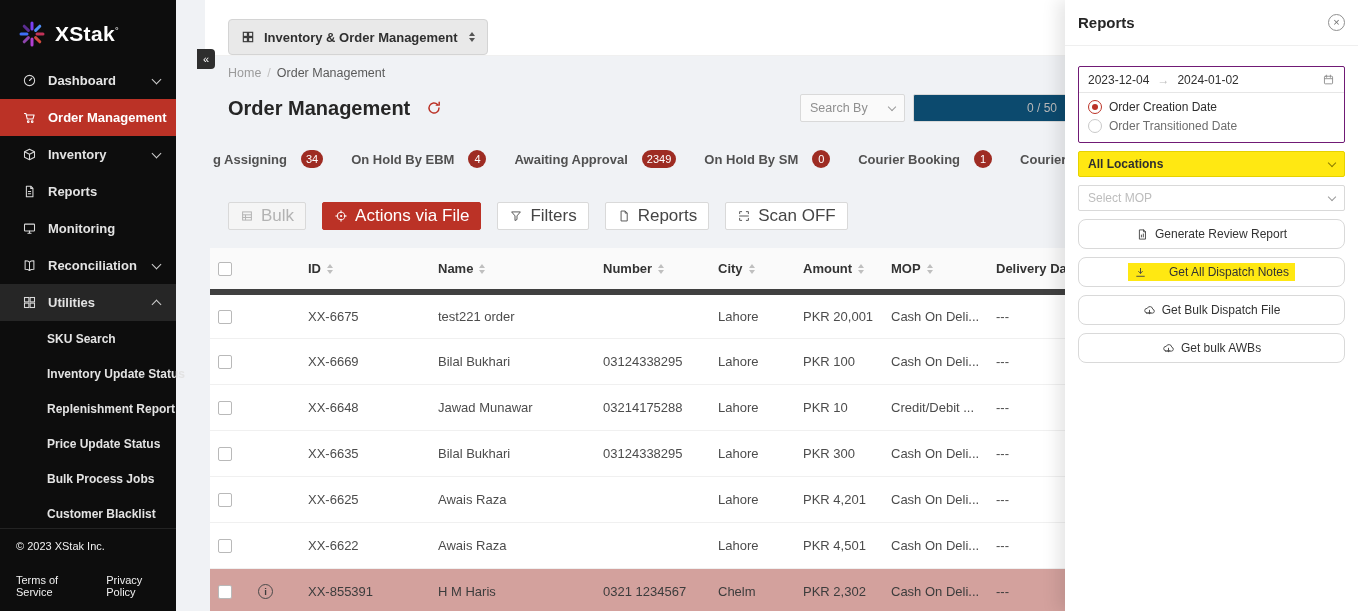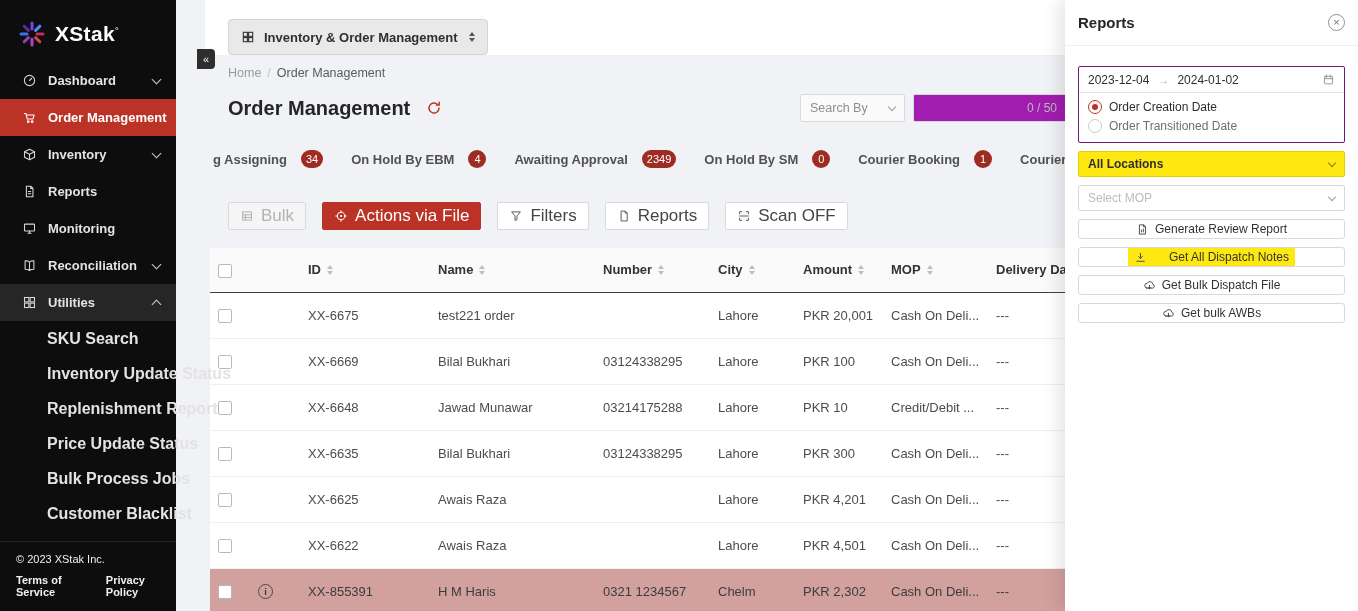--- a/index.html
+++ b/index.html
@@ -13,23 +13,23 @@
 .logo-text{font-size:21px;font-weight:700;color:#fff;letter-spacing:.3px}
 .logo-text sup{font-size:9px;color:#cfcfcf}
 .mi{display:flex;align-items:center;gap:11px;height:37px;padding:0 16px 0 22px;font-size:13px;font-weight:600;color:#e3e3e3;cursor:pointer;white-space:nowrap}
 .mi svg{flex:none;color:#d9d9d9}
 .mi .grow{flex:1}
 .mi.active{background:#bb3226;color:#fff}
 .mi.active svg{color:#fff}
 .mi.open{background:#262626}
 .caret{width:7px;height:7px;border-right:1.5px solid #cfcfcf;border-bottom:1.5px solid #cfcfcf;transform:rotate(45deg);margin-top:-3px;flex:none}
 .caret.up{transform:rotate(-135deg);margin-top:4px}
-.sub .mi{height:35px;padding-left:47px;font-size:16px;font-weight:700}
+.sub .mi{height:35px;padding-left:47px;font-size:12px;font-weight:700}
 .side-footer{position:absolute;bottom:0;left:0;width:100%;padding:11px 16px 13px;font-size:11px;color:#f0f0f0;border-top:1px solid #232323;background:#0d0d0d}
-.side-links{display:flex;gap:26px;margin-top:9px;font-weight:700}
+.side-links{display:flex;gap:26px;margin-top:22px;font-weight:400}
 .side-links span{cursor:pointer}
 .collapse{position:absolute;left:197px;top:49px;width:18px;height:20px;background:#2e2e2e;color:#fff;border-radius:0 4px 4px 0;display:flex;align-items:center;justify-content:center;font-size:11px;z-index:7;cursor:pointer}
 
 
 .main{position:absolute;left:205px;top:0;right:0;height:100%;background:#f0f2f5}
 .topbar{height:56px;background:#fff;display:flex;align-items:flex-end;padding-left:23px;border-bottom:1px solid #f0f0f0}
 .app-btn{display:inline-flex;align-items:center;gap:9px;height:36px;padding:0 12px;background:#e9e9e9;border:1px solid #d4d4d4;border-radius:4px;font-size:13px;font-weight:600;color:#2f2f2f;cursor:pointer}
 .app-btn svg{color:#3c3c3c}
 .duo{display:inline-flex;flex-direction:column;gap:2px;margin-left:2px}
 .duo i{display:block;width:0;height:0;border-left:3.5px solid transparent;border-right:3.5px solid transparent}
@@ -38,42 +38,42 @@
 .breadcrumb{margin:10px 0 0 23px;font-size:12.5px;color:#9b9b9b;height:18px}
 .breadcrumb .sep{margin:0 6px;color:#c2c2c2}
 .breadcrumb .cur{color:#5a5a5a}
 .breadcrumb .lnk{cursor:pointer}
 .title-row{position:relative;margin-top:8px;height:32px;padding-left:23px;display:flex;align-items:center;gap:16px}
 .page-title{font-size:20px;font-weight:700;color:#262626}
 .refresh{cursor:pointer}
 .controls{position:absolute;left:595px;top:2px;display:flex;gap:8px}
 .sel{display:flex;align-items:center;justify-content:space-between;height:28px;border:1px solid #d9d9d9;border-radius:2px;background:#fafafa;padding:0 9px;font-size:12.5px;color:#8f8f8f;width:105px;cursor:pointer}
 .sel-caret{width:6px;height:6px;border-right:1.4px solid #9a9a9a;border-bottom:1.4px solid #9a9a9a;transform:rotate(45deg);margin-top:-2px;flex:none}
-.search-count{width:155px;height:28px;background:#a21caf;border:1px solid #d9d9d9;border-radius:2px;display:flex;align-items:center;justify-content:flex-end;padding:0 10px;font-size:12px;color:#b9b9b9;cursor:text}
+.search-count{width:155px;height:28px;background:#0c4a6e;border:1px solid #d9d9d9;border-radius:2px;display:flex;align-items:center;justify-content:flex-end;padding:0 10px;font-size:12px;color:#b9b9b9;cursor:text}
 
 
 .tabs{display:flex;gap:28px;margin:26px 0 0 8px;height:34px;align-items:flex-start}
 .tab{position:relative;display:inline-flex;align-items:center;gap:14px;font-size:13px;font-weight:600;color:#515151;padding-bottom:13px;cursor:pointer;white-space:nowrap}
 .tab.active{color:#bb3226}
 .tab.active::after{content:"";position:absolute;left:0;bottom:0;height:2px;width:100%;background:#bb3226}
 .badge{min-width:18px;height:18px;border-radius:9px;background:#9e2c23;color:#fff;font-size:11px;font-weight:400;line-height:18px;text-align:center;padding:0 5px}
 
 
 .toolbar{display:flex;gap:16px;margin:18px 0 0 23px}
 .btn{display:inline-flex;align-items:center;gap:7px;height:28px;padding:0 11px;background:#fff;border:1px solid #d9d9d9;border-radius:2px;font-size:17px;color:#454545;cursor:pointer;white-space:nowrap}
 .btn svg{color:#5a5a5a}
 .btn.disabled{background:#f5f5f5;color:#b3b3b3;cursor:default}
 .btn.disabled svg{color:#b3b3b3}
 .btn.primary{background:#bb3226;border-color:#bb3226;color:#fff}
 .btn.primary svg{color:#fff}
 
 
 .table-card{margin:18px 0 0 5px;width:1148px;background:#fff}
 table{border-collapse:collapse;table-layout:fixed;width:1148px;font-size:13px}
-thead th{background:#fafafa;text-align:left;font-weight:600;color:#333;height:44px;padding:0 8px;border-bottom:1px solid #404040}
+thead th{background:#fafafa;text-align:left;font-weight:600;color:#333;height:44px;padding:0 8px;border-bottom:6px solid #404040}
 tbody td{height:46px;padding:0 8px;border-bottom:1px solid #f0f0f0;color:#4c4c4c;white-space:nowrap;overflow:hidden}
 tr.flag td{background:#d3a19d;color:#3c3c3c;border-bottom-color:#c79691}
 .th-inner{display:flex;align-items:center}
 .sort{display:inline-flex;flex-direction:column;gap:2px;margin-left:6px}
 .sort i{display:block;width:0;height:0;border-left:3.5px solid transparent;border-right:3.5px solid transparent}
 .sort .u{border-bottom:4px solid #bfbfbf}
 .sort .d{border-top:4px solid #bfbfbf}
 .cb{display:inline-block;width:14px;height:14px;border:1px solid #b9b9b9;border-radius:2px;background:#fff;vertical-align:middle;cursor:pointer}
 .info{display:inline-flex;width:15px;height:15px;border:1.3px solid #4a4a4a;border-radius:50%;align-items:center;justify-content:center;font-size:9.5px;font-weight:700;color:#3c3c3c;cursor:pointer}
 
@@ -91,21 +91,21 @@
 .radio{display:flex;align-items:center;gap:7px;font-size:12px;color:#2f2f2f;cursor:pointer}
 .radio .dot{width:14px;height:14px;border-radius:50%;border:1px solid #bb3226;position:relative;flex:none;background:#fff}
 .radio .dot::after{content:"";position:absolute;left:3px;top:3px;width:6px;height:6px;border-radius:50%;background:#bb3226}
 .radio.off .dot{border-color:#c9c9c9}
 .radio.off .dot::after{display:none}
 .radio.off{color:#6e6e6e}
 .d-sel{margin-top:8px;height:26px;border:1px solid #d9d9d9;border-radius:2px;display:flex;align-items:center;justify-content:space-between;padding:0 9px;font-size:12px;color:#2f2f2f;cursor:pointer}
 .d-sel.yellow{background:#ffe812;border-color:#e6d200;font-weight:600}
 .d-sel.yellow .sel-caret{border-color:#8a7a00}
 .d-sel.ph{color:#bdbdbd}
-.d-btn{margin-top:8px;height:20px;width:100%;border:1px solid #d9d9d9;border-radius:3px;background:#fff;display:flex;align-items:center;justify-content:center;gap:6px;font-size:12px;color:#333;cursor:pointer}
+.d-btn{margin-top:8px;height:30px;width:100%;border:1px solid #d9d9d9;border-radius:8px;background:#fff;display:flex;align-items:center;justify-content:center;gap:6px;font-size:12px;color:#333;cursor:pointer}
 .d-btn svg{color:#444}
 .hl{background:#ffe812;display:inline-flex;align-items:center;gap:22px;padding:2px 6px}
 </style>
 </head>
 <body>
 
 <aside class="sidebar">
   <div class="logo">
     <svg width="28" height="28" viewBox="0 0 28 28" fill="none" stroke-linecap="round">
       <path d="M14 3v6" stroke="#7a3ff2" stroke-width="3"></path>

